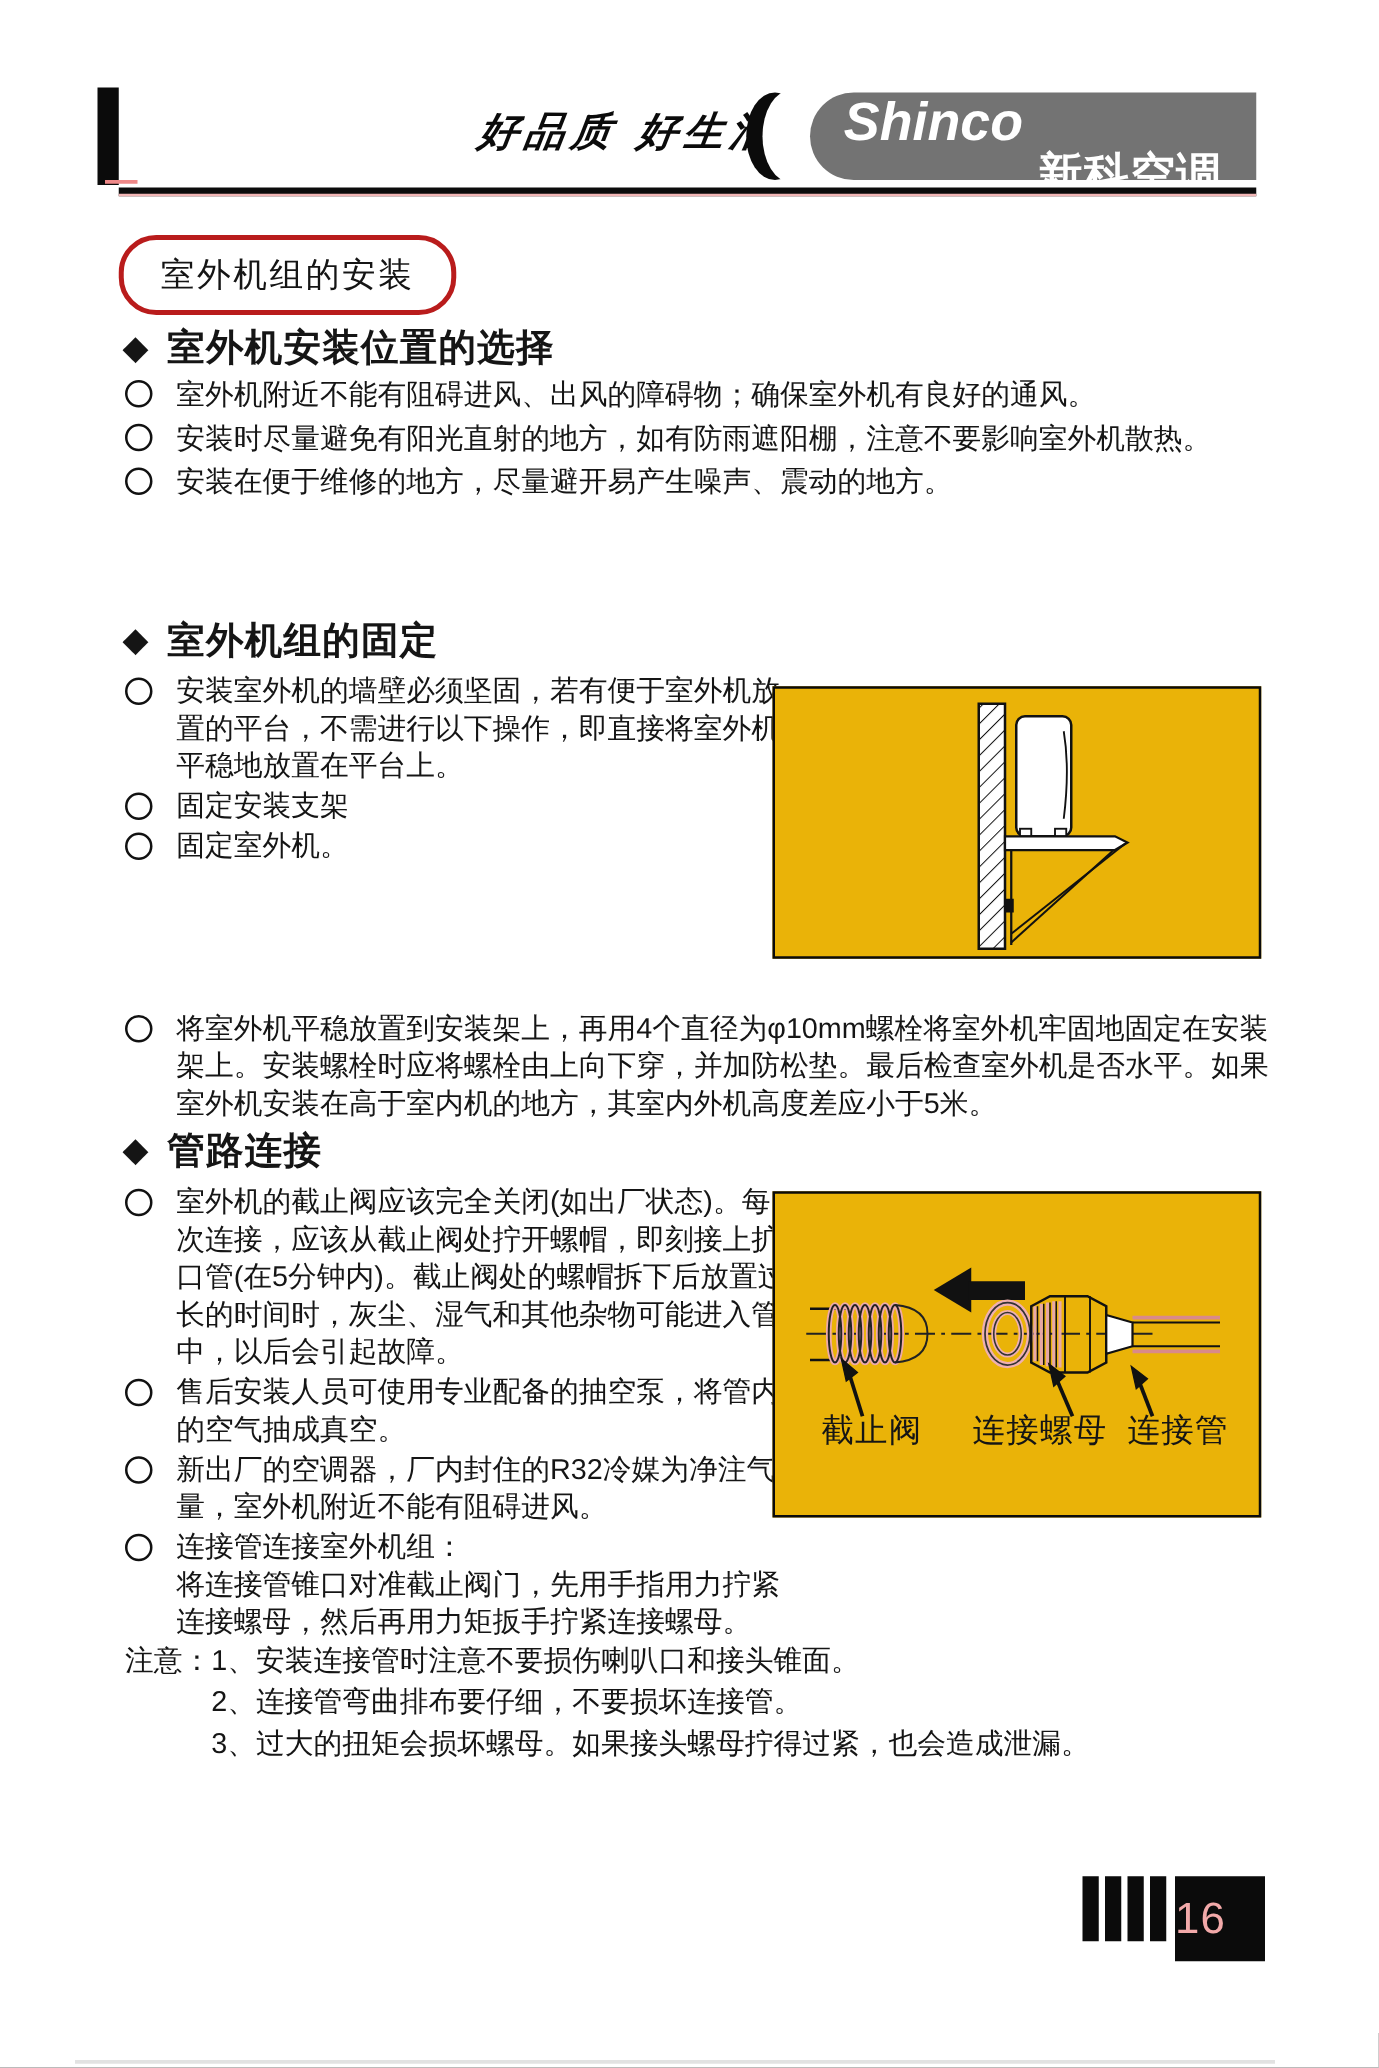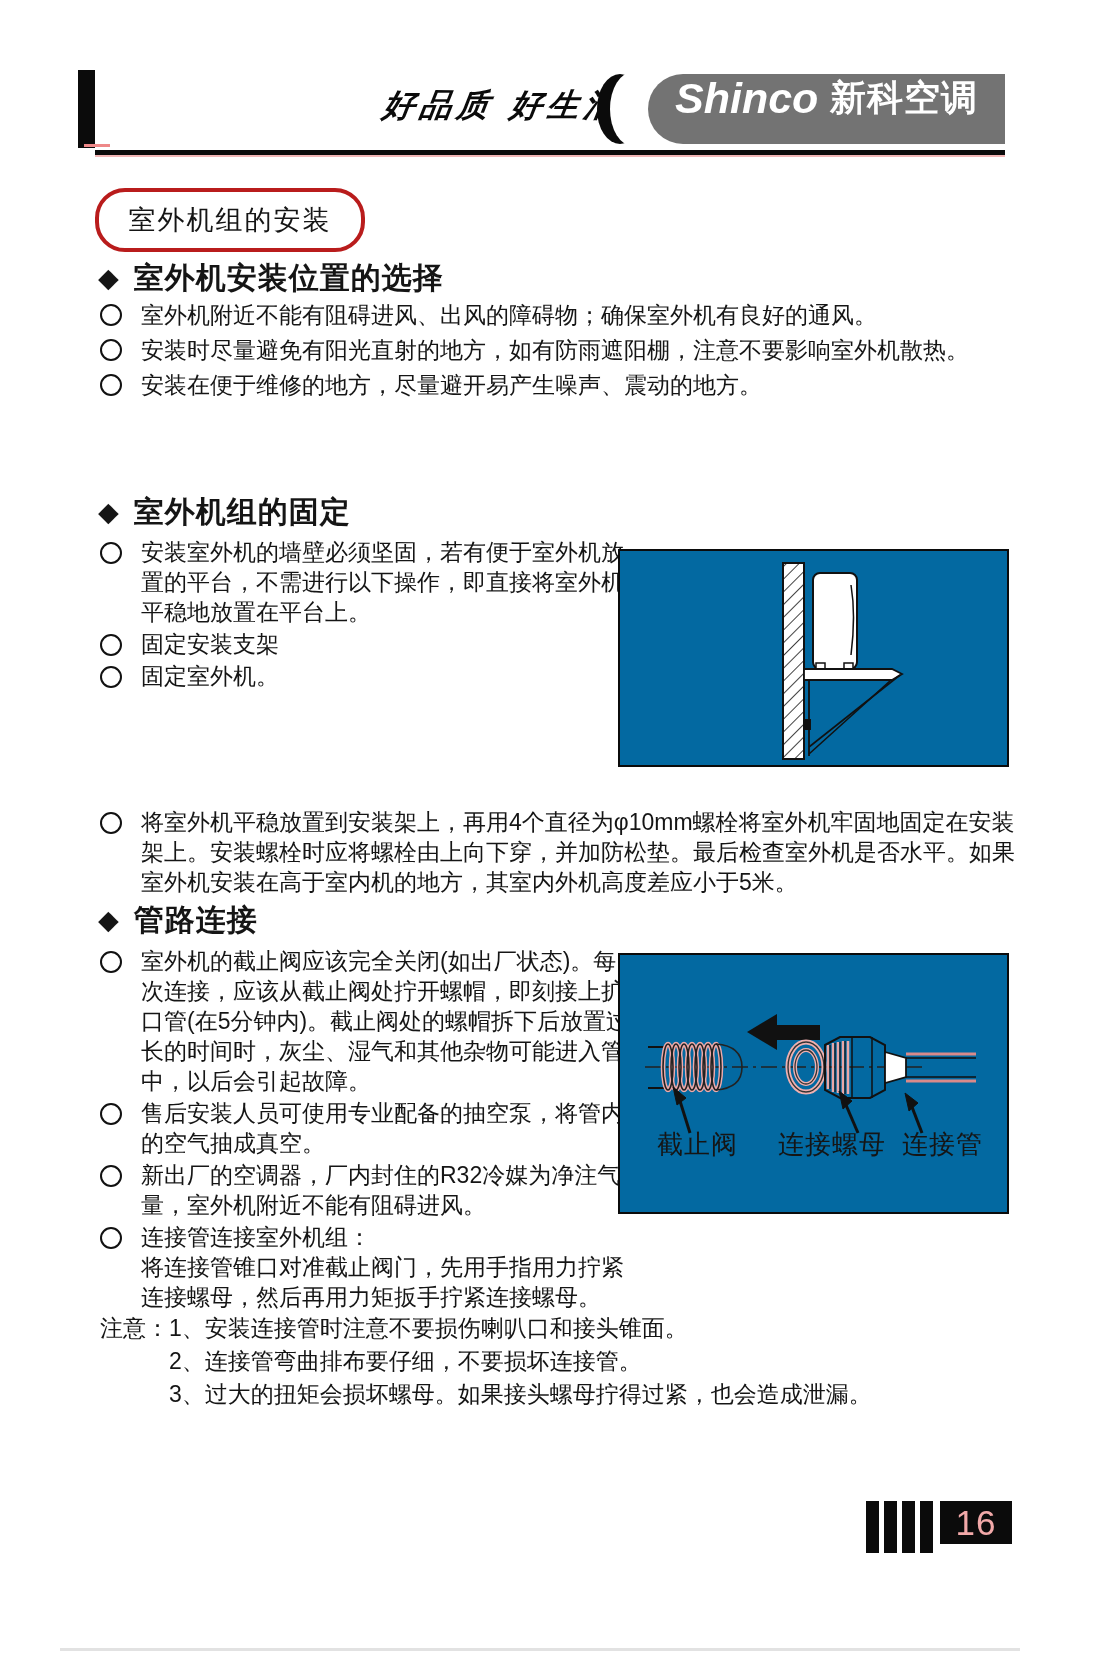--- a/index.html
+++ b/index.html
@@ -9,21 +9,21 @@
   #edge-mark{position:absolute;left:78px;top:70px;width:17px;height:78px;background:#0b0b0b;}
   #slogan{position:absolute;left:383px;top:84px;width:235px;font-family:"DejaVu Serif","Liberation Serif",serif;
           font-style:italic;font-weight:bold;font-size:32px;letter-spacing:5px;transform:skewX(-8deg);
           white-space:nowrap;color:#0b0b0b;}
   #banner-crescent{position:absolute;left:597px;top:74px;width:46px;height:70px;border-radius:50%;background:#0b0b0b;}
   #banner-crescent-gap{position:absolute;left:610px;top:72px;width:46px;height:74px;border-radius:50%;background:#ffffff;}
   #banner{position:absolute;left:648px;top:74px;width:357px;height:70px;background:#737373;
           border-radius:35px 0 0 35px / 50% 0 0 50%;display:flex;align-items:flex-start;justify-content:center;}
   #banner .shinco{color:#fff;font-weight:bold;font-style:italic;font-size:43px;letter-spacing:0px;}
   #banner .reg{color:#fff;font-size:13px;vertical-align:top;position:relative;top:-14px;font-style:normal;}
-  #banner .brandcn{color:#fff;font-weight:bold;font-size:36px;letter-spacing:1px;margin-left:2px;}
+  #banner .brandcn{color:#fff;font-weight:bold;font-size:36px;letter-spacing:1px;margin-left:2px;margin-top:41px;}
   #rule{position:absolute;left:95px;top:150px;width:910px;height:5px;background:#0b0b0b;border-bottom:2px solid #f2b6b6;}
   #rule-tick{position:absolute;left:84px;top:144px;width:26px;height:3px;background:#e88;}
   
   #title-box{position:absolute;left:95px;top:188px;width:262px;height:56px;border:4px solid #b91c1c;
              border-radius:30px;display:flex;align-items:center;justify-content:center;}
   #title-box .t{font-size:27px;letter-spacing:2px;}
   
   .sec-head{position:absolute;display:flex;align-items:center;}
   .sec-head .dia{font-size:27px;margin-right:15px;line-height:1;}
   .sec-head .ht{font-size:30px;font-weight:bold;letter-spacing:1px;}
@@ -35,32 +35,32 @@
   #sec1-list .btxt{line-height:33px;}
   #sec1-list{left:98px;top:299px;width:915px;}
   #sec1-list .btxt{width:880px;}
   #sec2-list{left:98px;top:537px;width:540px;}
   #sec2-list .btxt{width:492px;}
   #sec2-wide{left:98px;top:795px;width:930px;margin-top:12px;}
   #sec2-wide .btxt{width:885px;}
   #sec3-list{left:98px;top:946px;width:540px;}
   #sec3-list .btxt{width:490px;}
   
-  .diagram{position:absolute;border:2px solid #0b0b0b;background:#0369a1;}
+  .diagram{position:absolute;border:2px solid #0b0b0b;background:#eab308;}
   #diagram1{left:618px;top:549px;width:387px;height:214px;}
   #diagram2{left:618px;top:953px;width:387px;height:257px;}
   .dlabel{position:absolute;font-size:26px;letter-spacing:1px;}
   
   #notes{position:absolute;left:100px;top:1312px;display:flex;}
   #notes .nlabel{font-size:23px;line-height:33px;white-space:nowrap;}
   #notes .nitems div{font-size:23px;line-height:33px;}
   
   #pagenum-block{position:absolute;left:866px;top:1501px;height:52px;display:flex;}
   .pbar{width:13px;height:52px;background:#0b0b0b;margin-right:5px;}
-  #pagenum-box{width:72px;height:43px;background:#0b0b0b;display:flex;align-items:center;justify-content:center;margin-left:2px;}
+  #pagenum-box{width:72px;height:68px;background:#0b0b0b;display:flex;align-items:center;margin-left:2px;}
   #pagenum-box .pn{color:#f2a9a9;font-size:35px;letter-spacing:1px;}
   #bottom-scan{position:absolute;left:60px;top:1648px;width:960px;height:3px;background:#cfcfcf;opacity:.6;}
 </style>
 </head>
 <body>
 
 <div id="page">
 
   <div id="edge-mark"></div>
   <div id="slogan">好品质 好生活</div>

